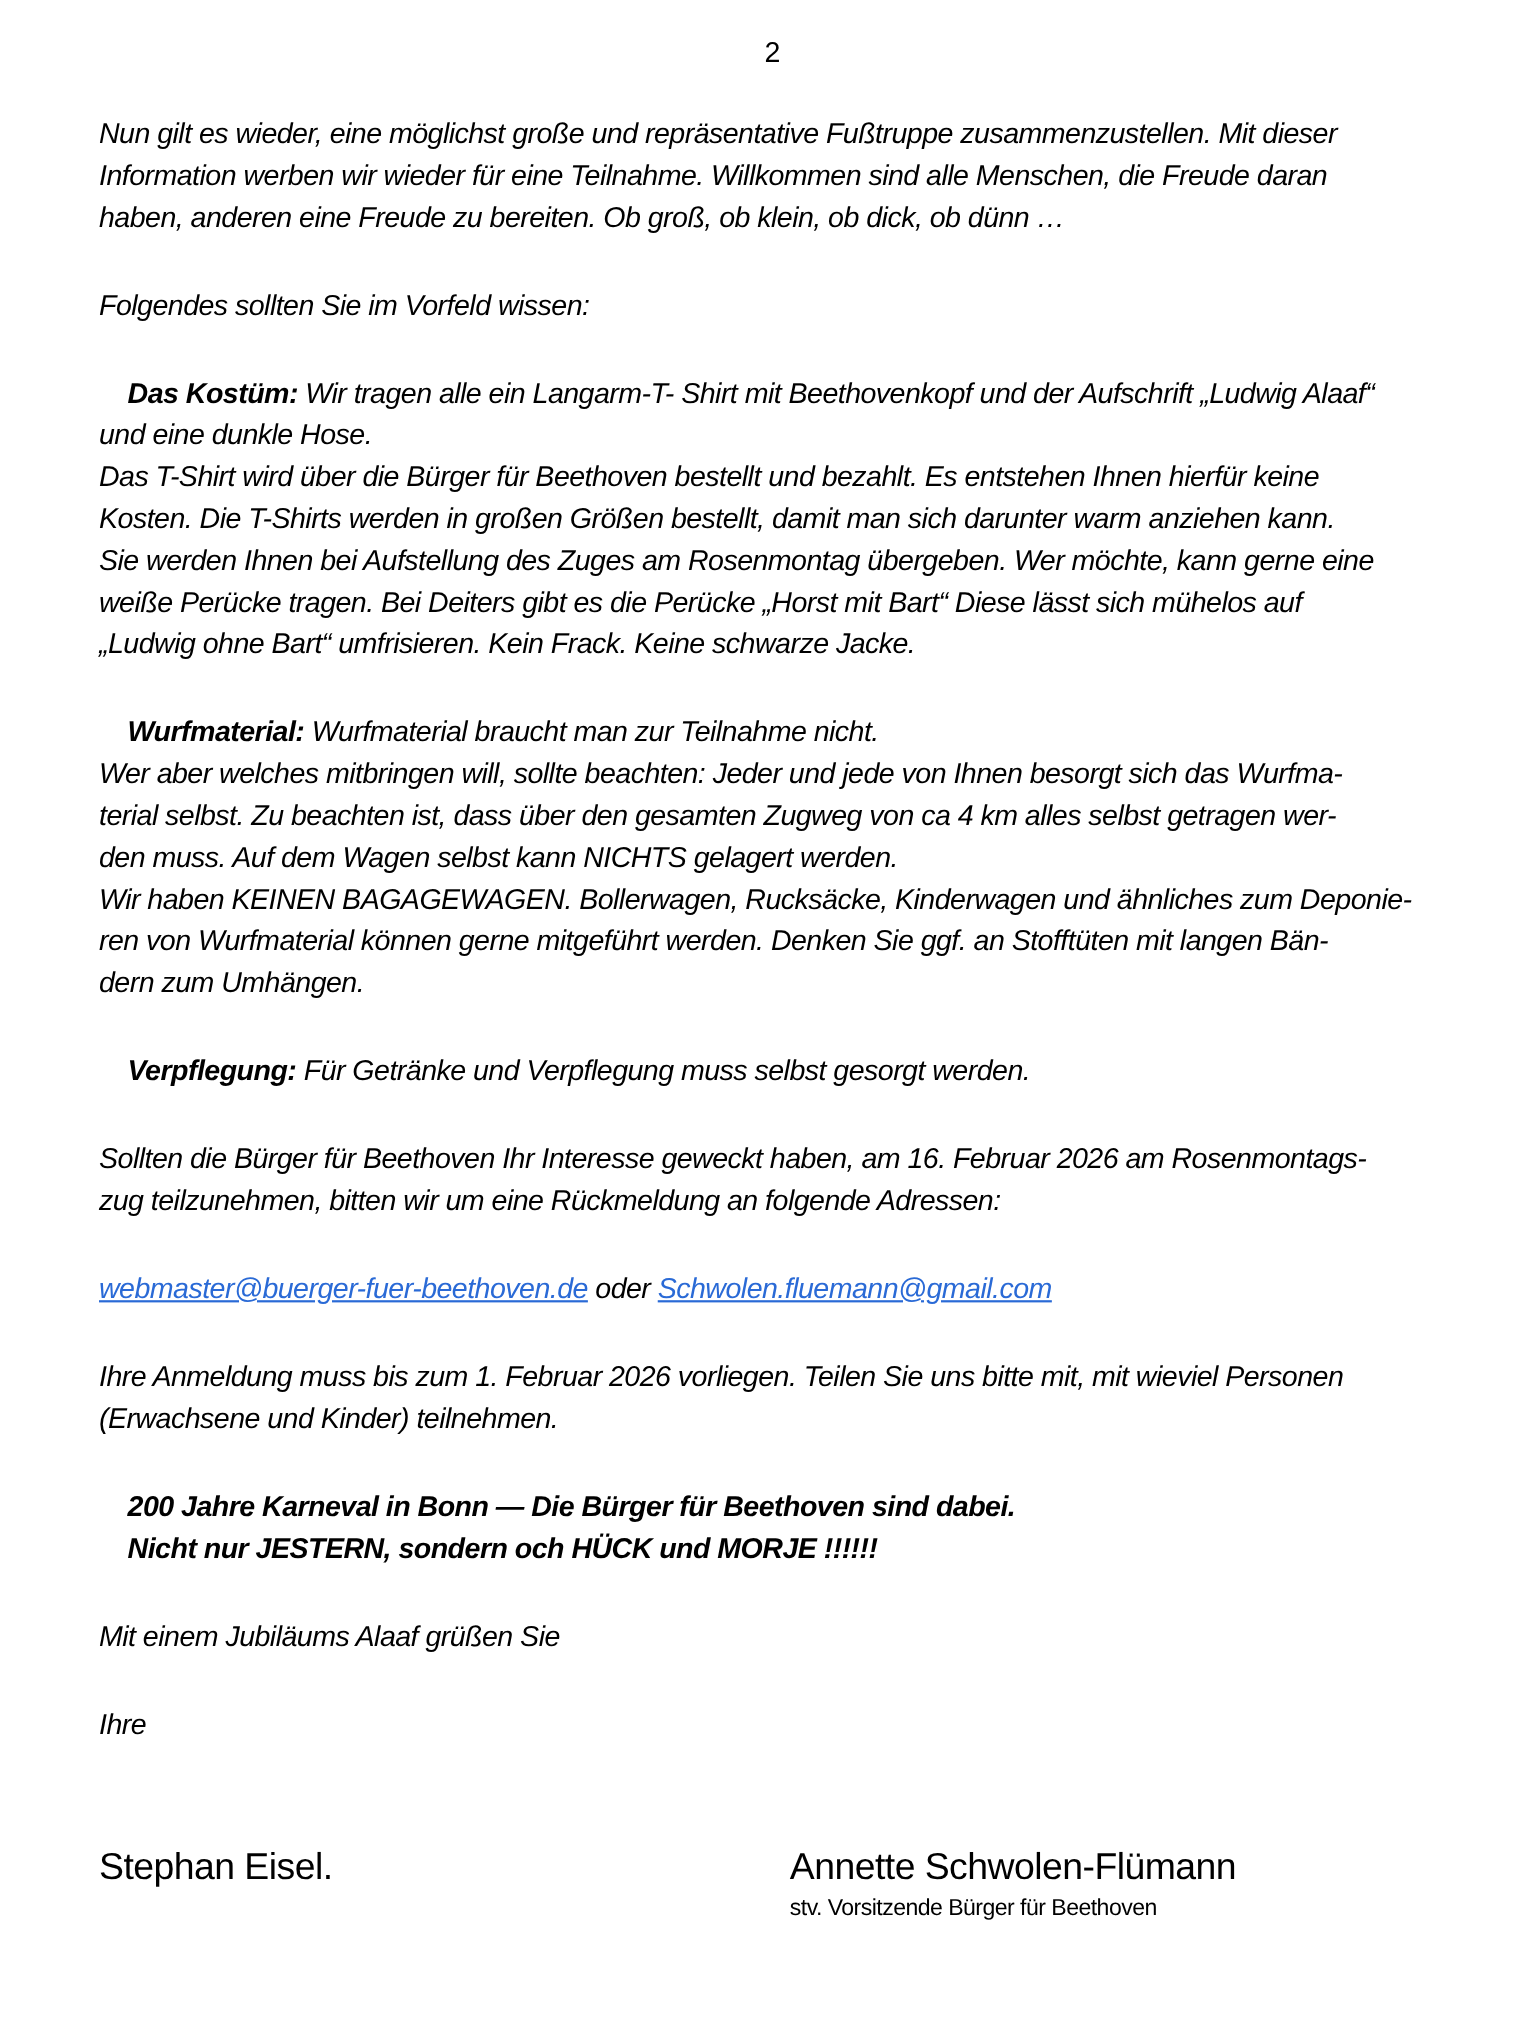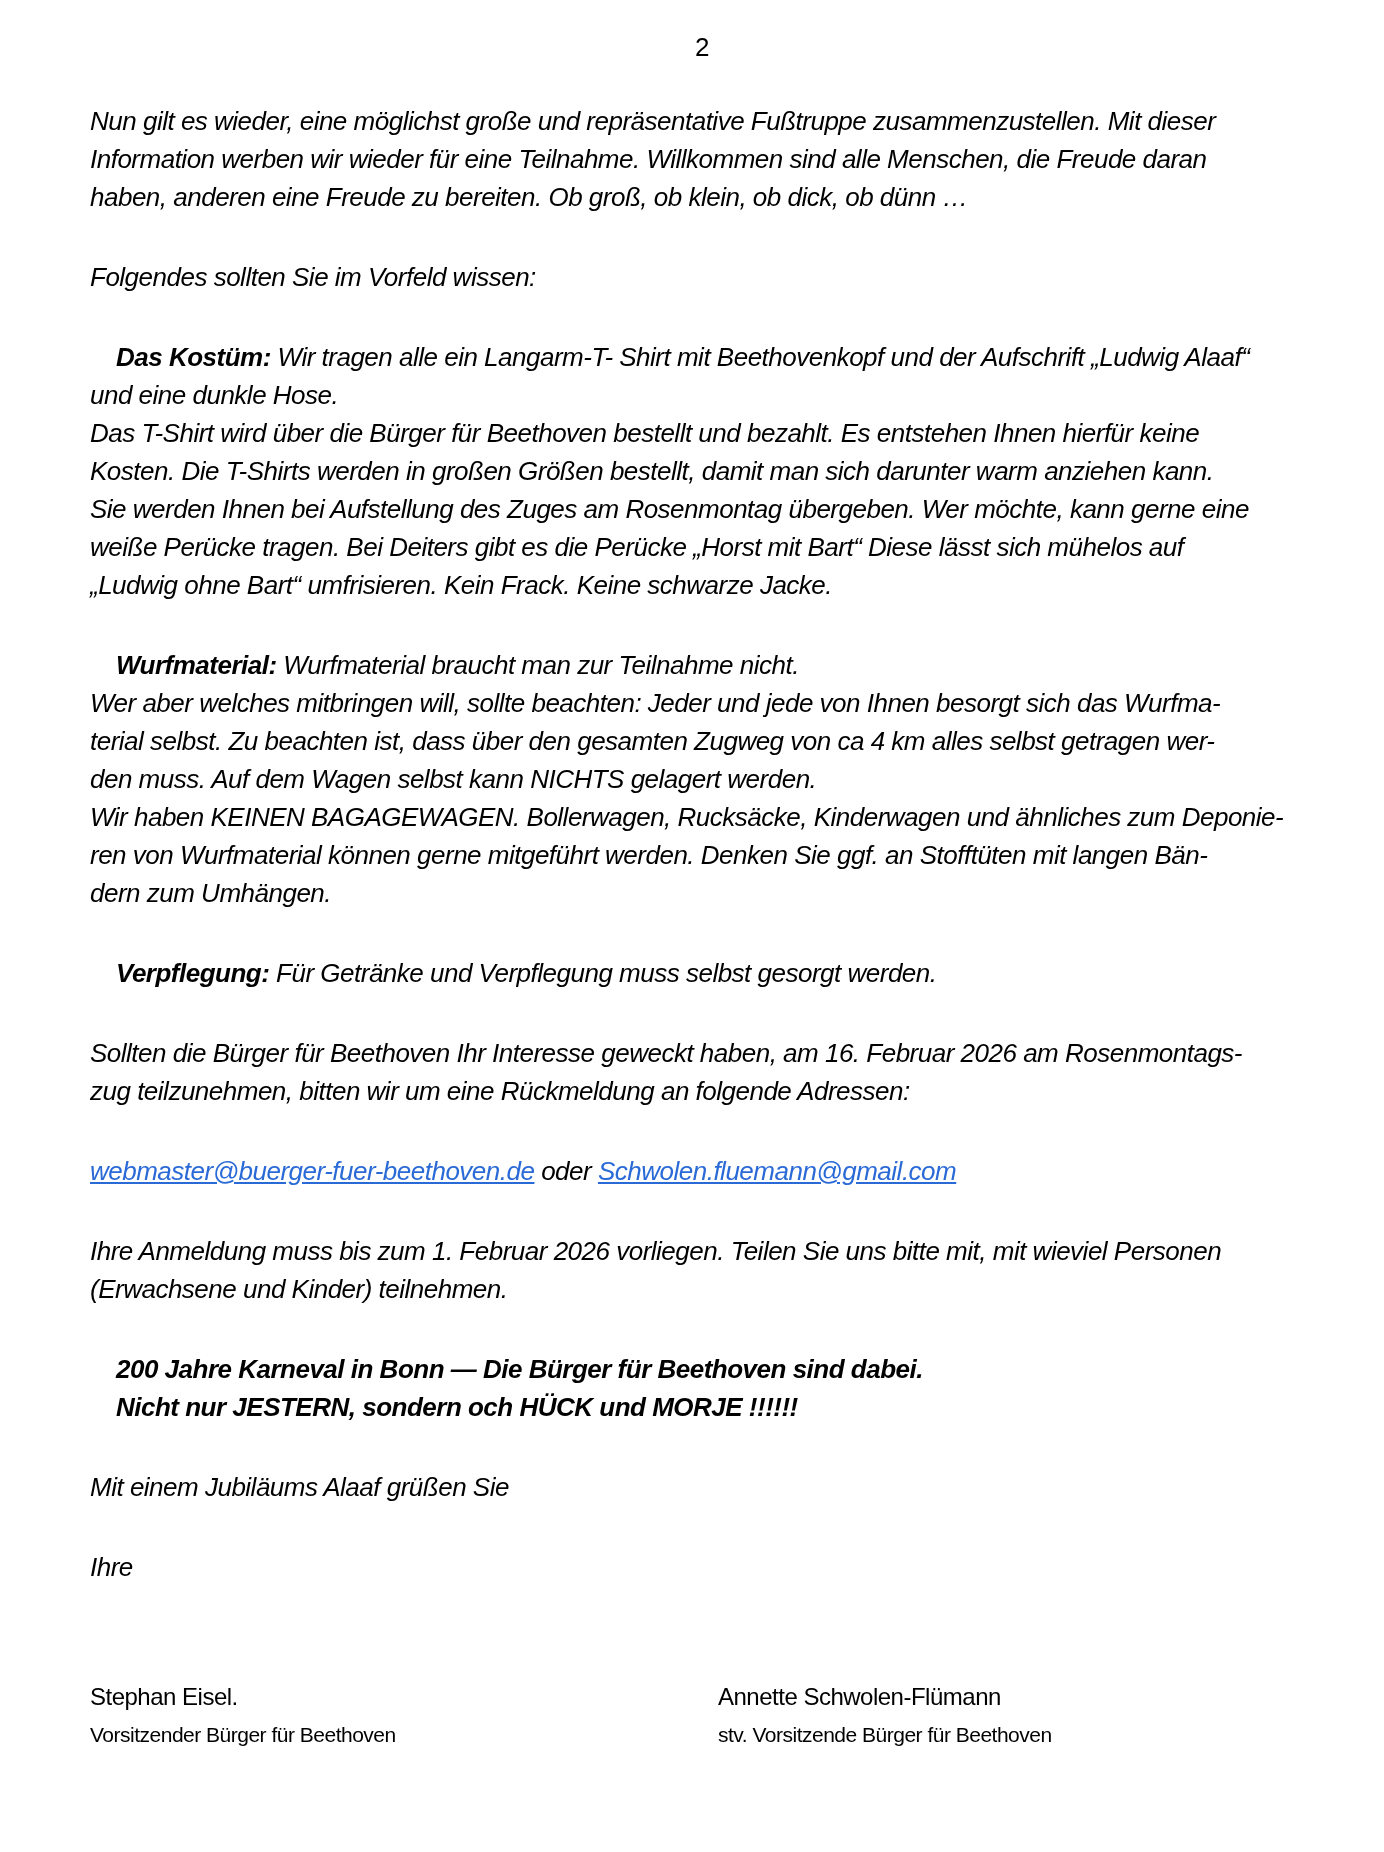--- a/index.html
+++ b/index.html
@@ -35,21 +35,21 @@
     text-decoration: underline;
     text-decoration-color: #2a6ad6;
     cursor: pointer;
   }
   .signatures {
     display: flex;
     margin-top: 92px;
     letter-spacing: -0.5px;
   }
   .sig-col-left { width: 628px; }
-  .sig-name { font-size: 24px; line-height: 38px; }
+  .sig-name { font-size: 34px; line-height: 38px; }
   .sig-title { font-size: 21px; line-height: 30px; margin-top: 4px; }
 </style>
 </head>
 <body>
 
 <div class="page">
 
   <div class="page-number">2</div>
 
   <div class="para">
@@ -109,21 +109,20 @@
     <span class="line">Mit einem Jubiläums Alaaf grüßen Sie</span>
   </div>
 
   <div class="para">
     <span class="line">Ihre</span>
   </div>
 
   <div class="signatures">
     <div class="sig-col-left">
       <div class="sig-name">Stephan Eisel.</div>
-      <div class="sig-title">Vorsitzender Bürger für Beethoven</div>
     </div>
     <div class="sig-col-right">
       <div class="sig-name">Annette Schwolen-Flümann</div>
       <div class="sig-title">stv. Vorsitzende Bürger für Beethoven</div>
     </div>
   </div>
 
 </div>
 
 </body></html>

